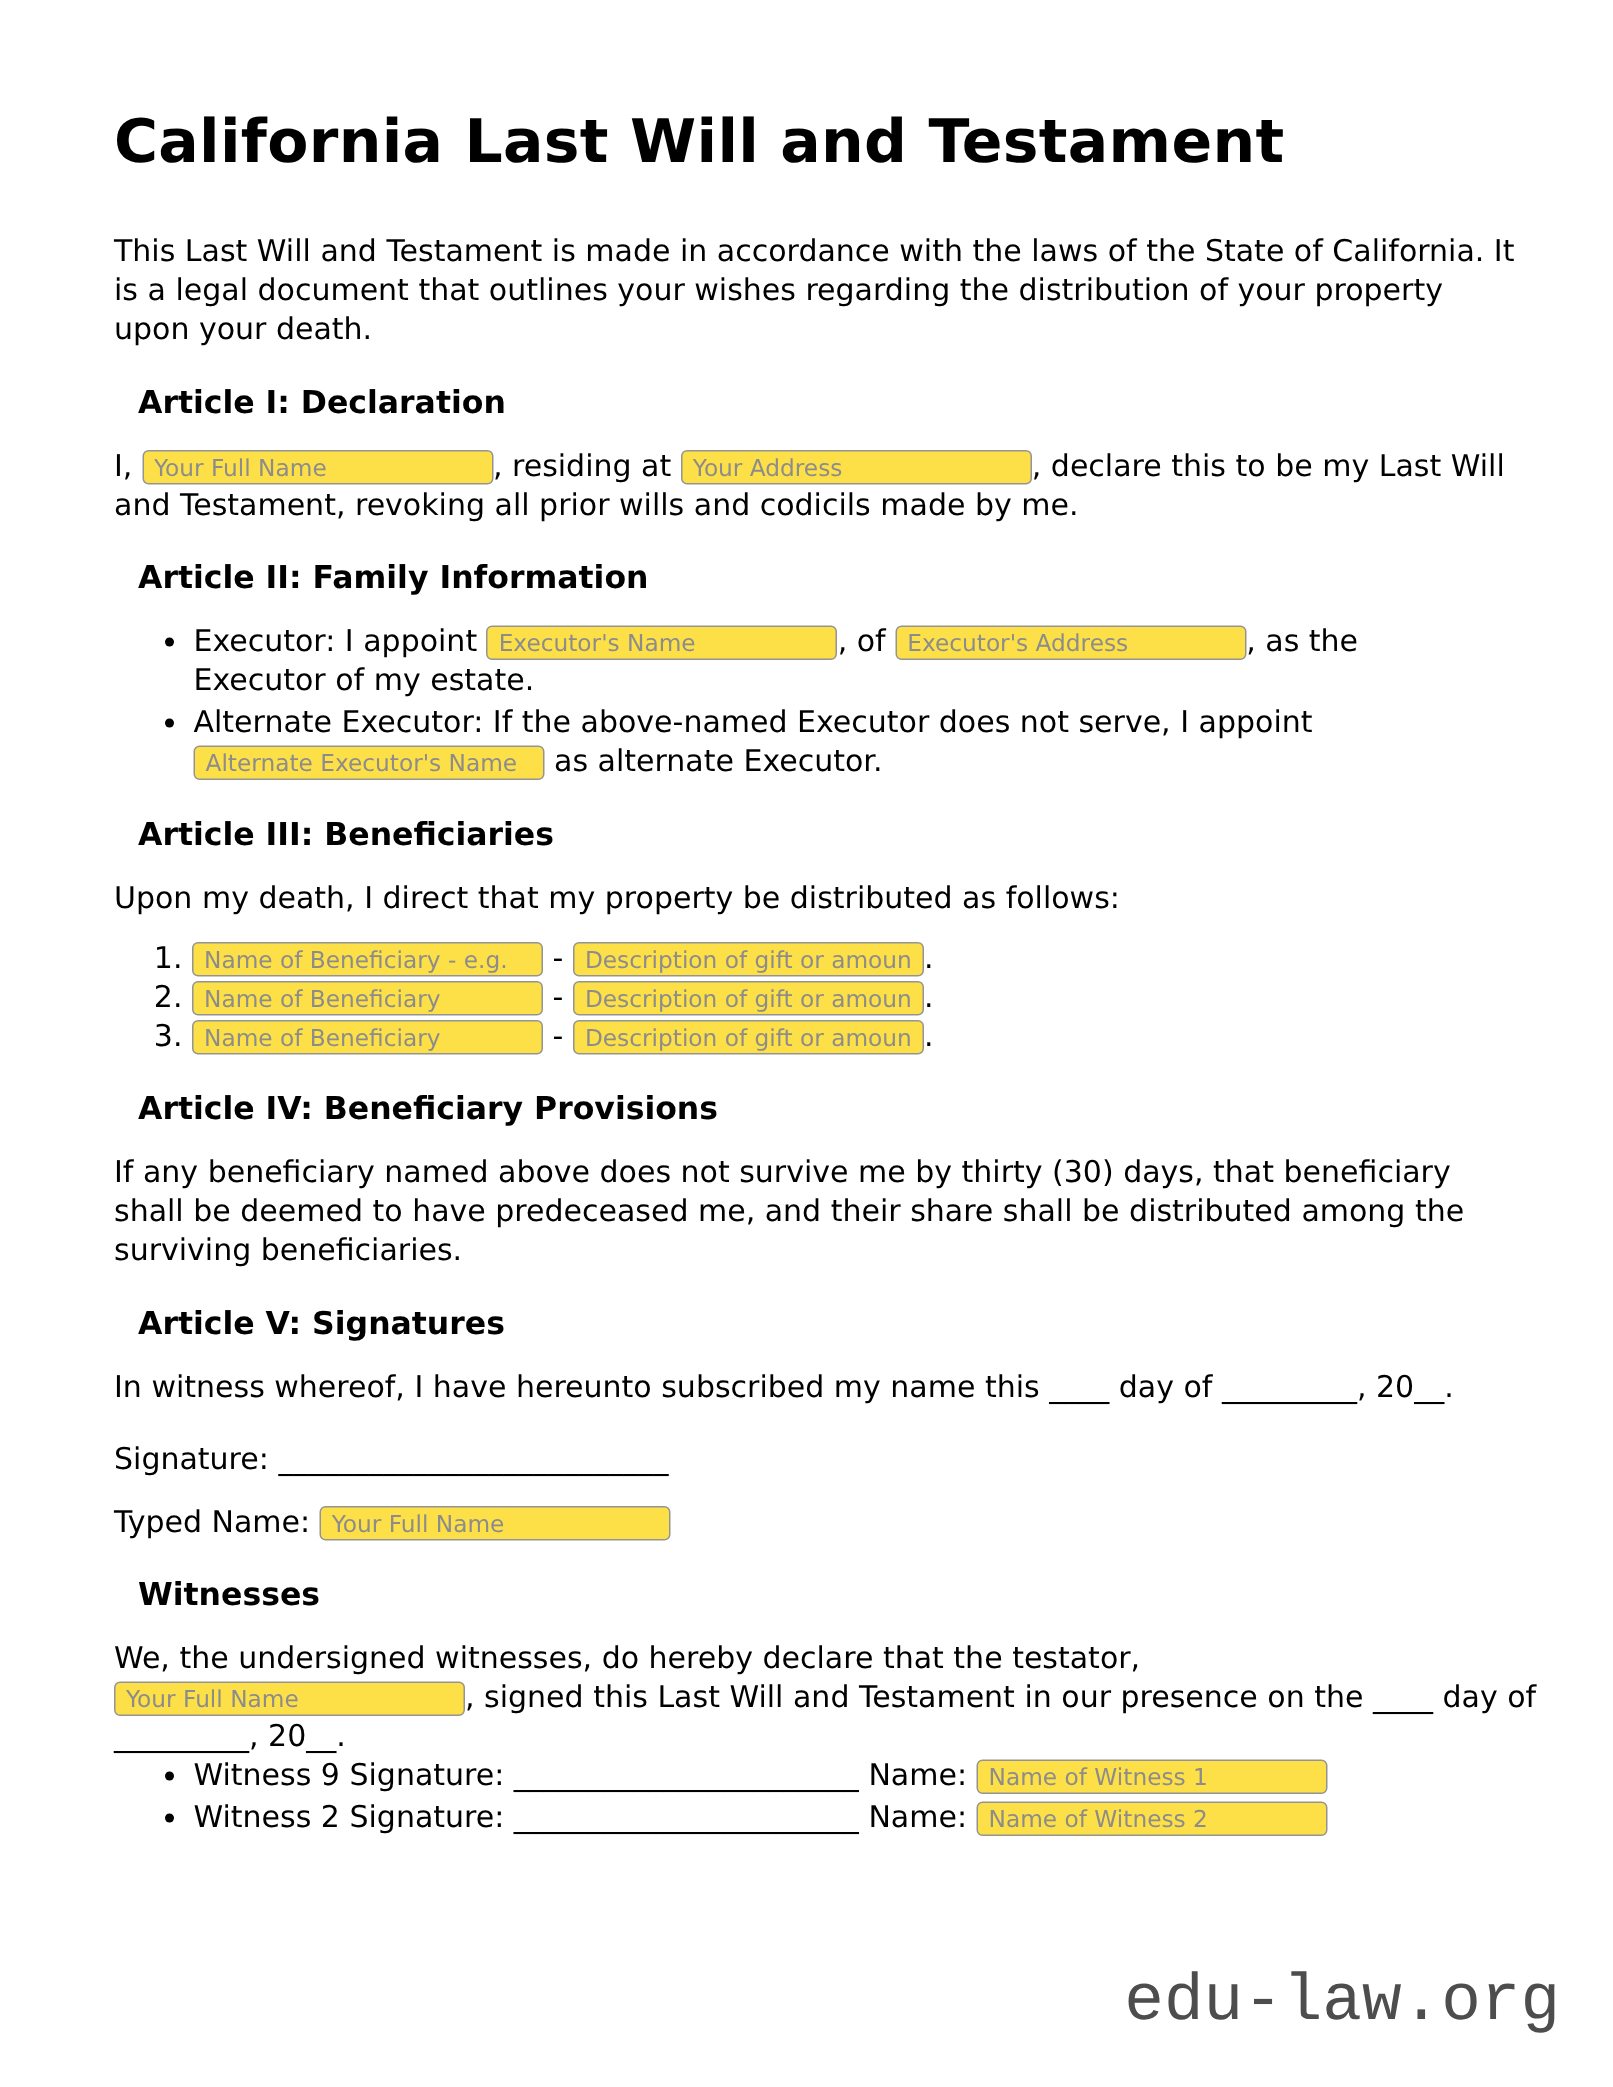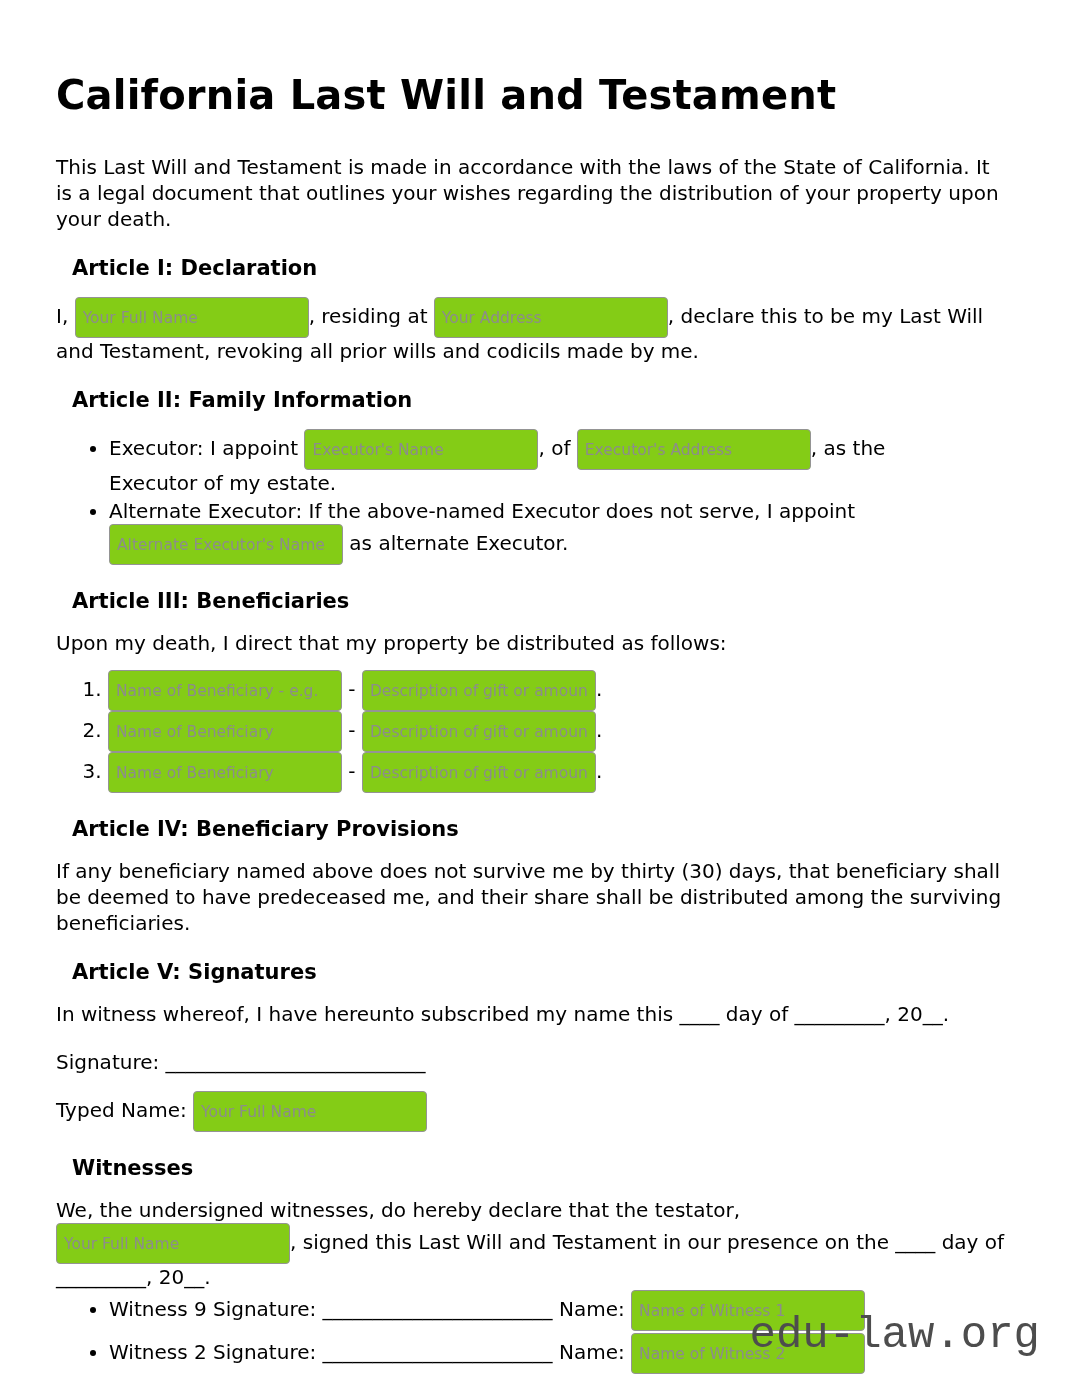--- a/index.html
+++ b/index.html
@@ -8,21 +8,21 @@
     width: 1075px;
     height: 1391px;
     background: #ffffff;
     overflow: hidden;
     position: relative;
     font-family: "DejaVu Sans", sans-serif;
     color: #000000;
   }
   .page {
     width: 1015px;
-    padding: 72px 0 0 56px;
+    padding: 72px 0 0 76px;
   }
   h1.title {
     font-size: 40px;
     line-height: 1.15;
     margin: 0 0 36px 0;
     font-weight: bold;
     letter-spacing: 0.2px;
   }
   .para {
     font-size: 20px;
@@ -34,25 +34,25 @@
     font-size: 21px;
     line-height: 25px;
     font-weight: bold;
     margin: 24px 0 16px 16px;
   }
   input.fld {
     font-family: "DejaVu Sans", sans-serif;
     font-size: 15.5px;
     color: #444444;
     width: 234px;
-    height: 41px;
+    height: 23px;
     border: 1.5px solid #949494;
     border-radius: 4px;
     padding: 0 7px;
-    background: #84cc16;
+    background: #fde047;
     vertical-align: middle;
     outline: none;
   }
   input.fld::placeholder { color: #8c8c8c; opacity: 1; }
   ul.blist {
     margin: 0;
     padding: 0 0 0 53px;
     font-size: 20px;
     line-height: 26px;
     max-width: 902px;

